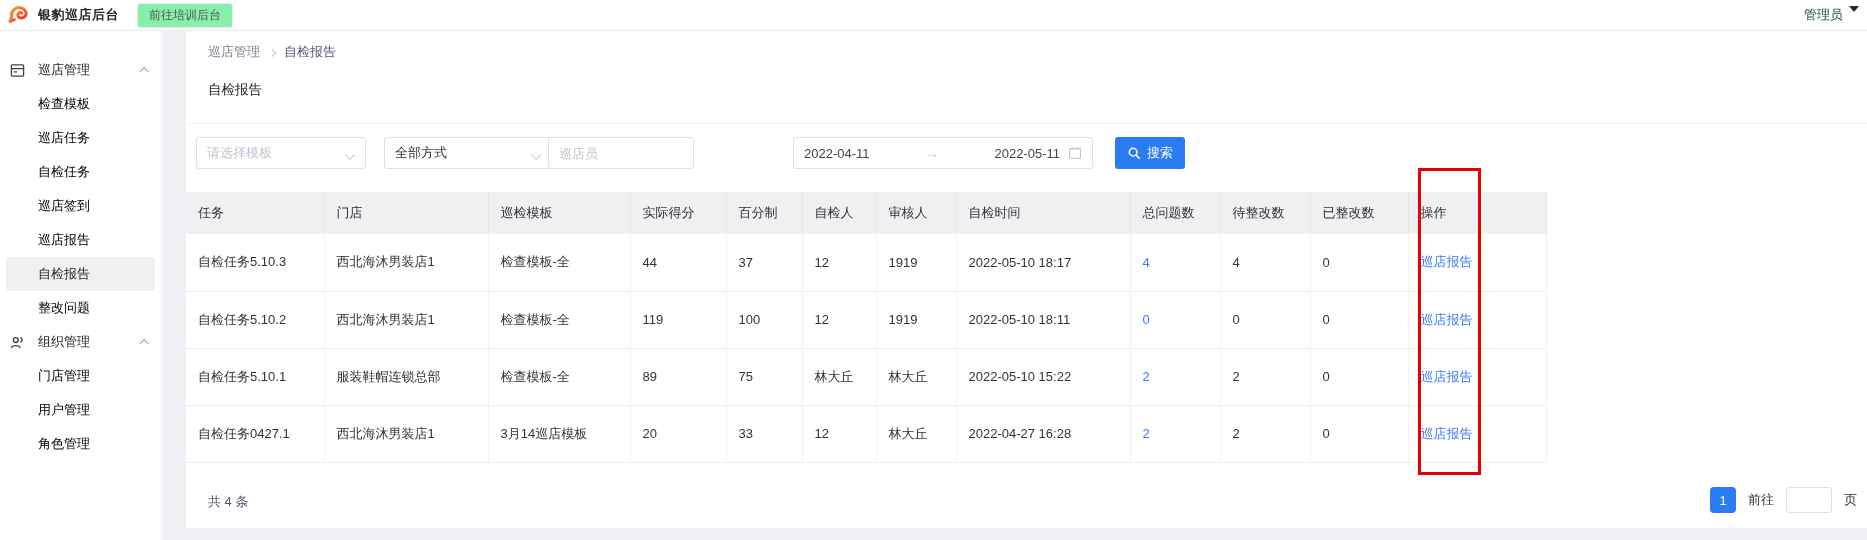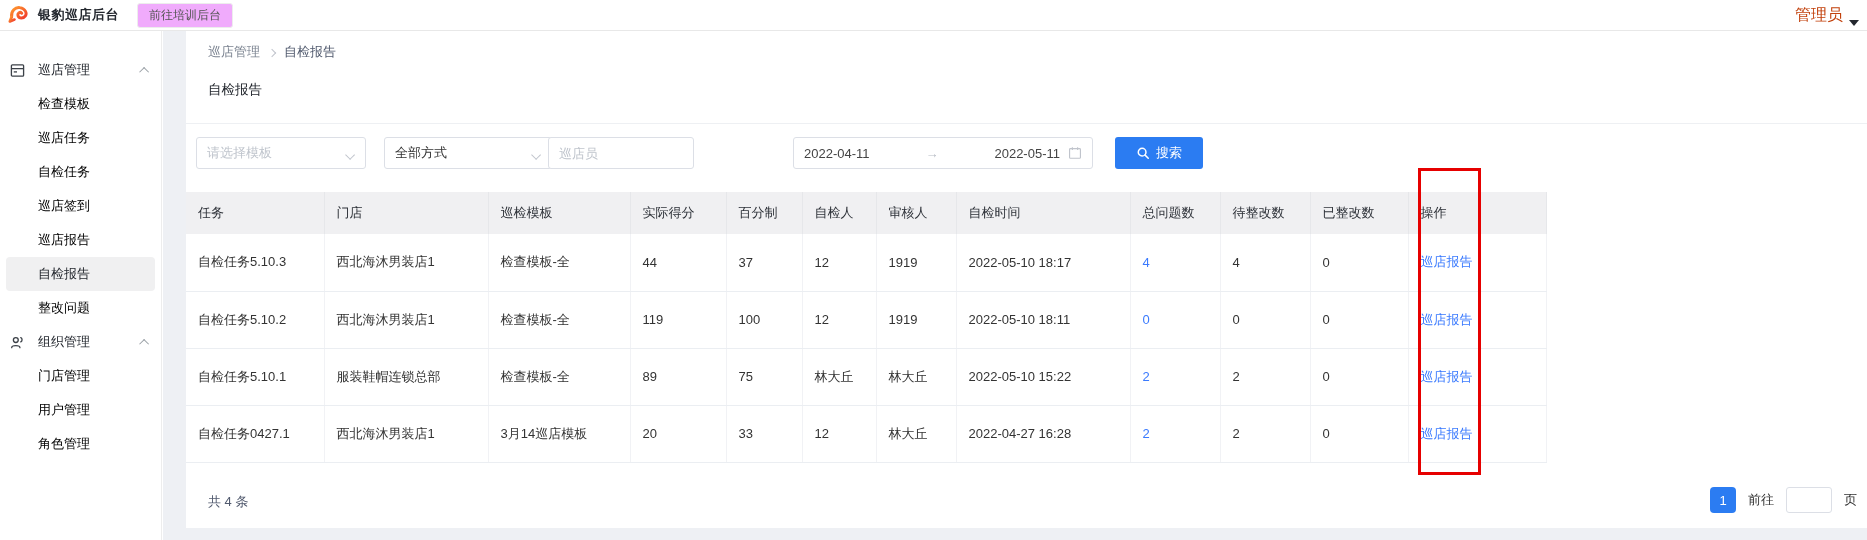--- a/index.html
+++ b/index.html
@@ -4,23 +4,23 @@
 <style>
   * { margin:0; padding:0; box-sizing:border-box; }
   body { font-family:"Liberation Sans","DejaVu Sans",sans-serif; background:#fff; }
   .screen { position:relative; width:1867px; height:540px; background:#fff; overflow:hidden; }
 
   
   .topbar { position:absolute; top:0; left:0; width:100%; height:31px; background:#fff;
             border-bottom:1px solid #e8e8e8; display:flex; align-items:center; padding:0 8px; }
   .logo { width:22px; height:22px; margin-right:8px; flex:0 0 auto; }
   .app-title { font-size:13px; font-weight:bold; color:#23272e; letter-spacing:.5px; }
-  .train-btn { margin-left:18px; background:#f0abfc; border:1px solid #ededed; border-radius:3px;
+  .train-btn { margin-left:18px; background:#86efac; border:1px solid #ededed; border-radius:3px;
                font-size:12px; color:#555; padding:3px 11px; cursor:pointer; }
-  .user-menu { margin-left:auto; display:flex; align-items:flex-end; gap:6px; font-size:16px; color:#c2410c; cursor:pointer; }
+  .user-menu { margin-left:auto; display:flex; align-items:flex-start; gap:6px; font-size:13px; color:#14532d; cursor:pointer; }
   .caret-down { width:0; height:0; border-left:5px solid transparent; border-right:5px solid transparent;
                 border-top:6px solid #23272e; }
 
   
   .sidebar { position:absolute; top:31px; left:0; width:162px; height:509px; background:#fff;
              border-right:1px solid #ededed; padding-top:22px; }
   .side-section { display:flex; align-items:center; height:34px; padding:0 12px 0 10px;
                   font-size:13px; color:#23272e; cursor:pointer; }
   .side-section .sec-icon { width:15px; height:15px; margin-right:13px; flex:0 0 auto; }
   .side-section .sec-label { flex:1; }
@@ -51,21 +51,21 @@
   .sel2 { left:198px; width:168px; color:#333; cursor:pointer; }
   .inp3 { left:362px; width:146px; }
   .inp3 input { border:none; outline:none; width:100%; font-size:13px; color:#333; font-family:inherit; }
   .inp3 input::placeholder { color:#bfc4cc; }
   .sel-arrow { margin-left:auto; width:7px; height:7px; border-left:1px solid #c0c4cc; border-top:1px solid #c0c4cc;
                transform:rotate(225deg) translateY(-2px); }
   .datebox { left:607px; width:300px; color:#444; cursor:pointer; gap:8px; }
   .datebox .dval { flex:0 0 auto; }
   .datebox .dsep { color:#b8bdc6; flex:1; text-align:center; }
   .cal-icon { width:14px; height:14px; flex:0 0 auto; }
-  .search-btn { position:absolute; top:0; left:929px; height:32px; width:88px; background:#2b7cf2; border:none;
+  .search-btn { position:absolute; top:0; left:929px; height:32px; width:70px; background:#2b7cf2; border:none;
                 border-radius:3px; color:#fff; font-size:13px; display:flex; align-items:center; justify-content:center;
                 gap:6px; cursor:pointer; font-family:inherit; }
 
   
   .tablewrap { position:absolute; top:161px; left:0; }
   table { border-collapse:collapse; table-layout:fixed; width:1360px; }
   th { background:#f0f0f2; height:42px; font-size:13px; font-weight:500; color:#2d3138; text-align:left;
        padding-left:12px; border-right:1px solid #e6e7ea;margin-top:12px; }
   th:last-child { border-right:1px solid #e6e7ea; }
   td { height:57px; font-size:13px; color:#333; text-align:left; padding-left:12px; background:#fff;

